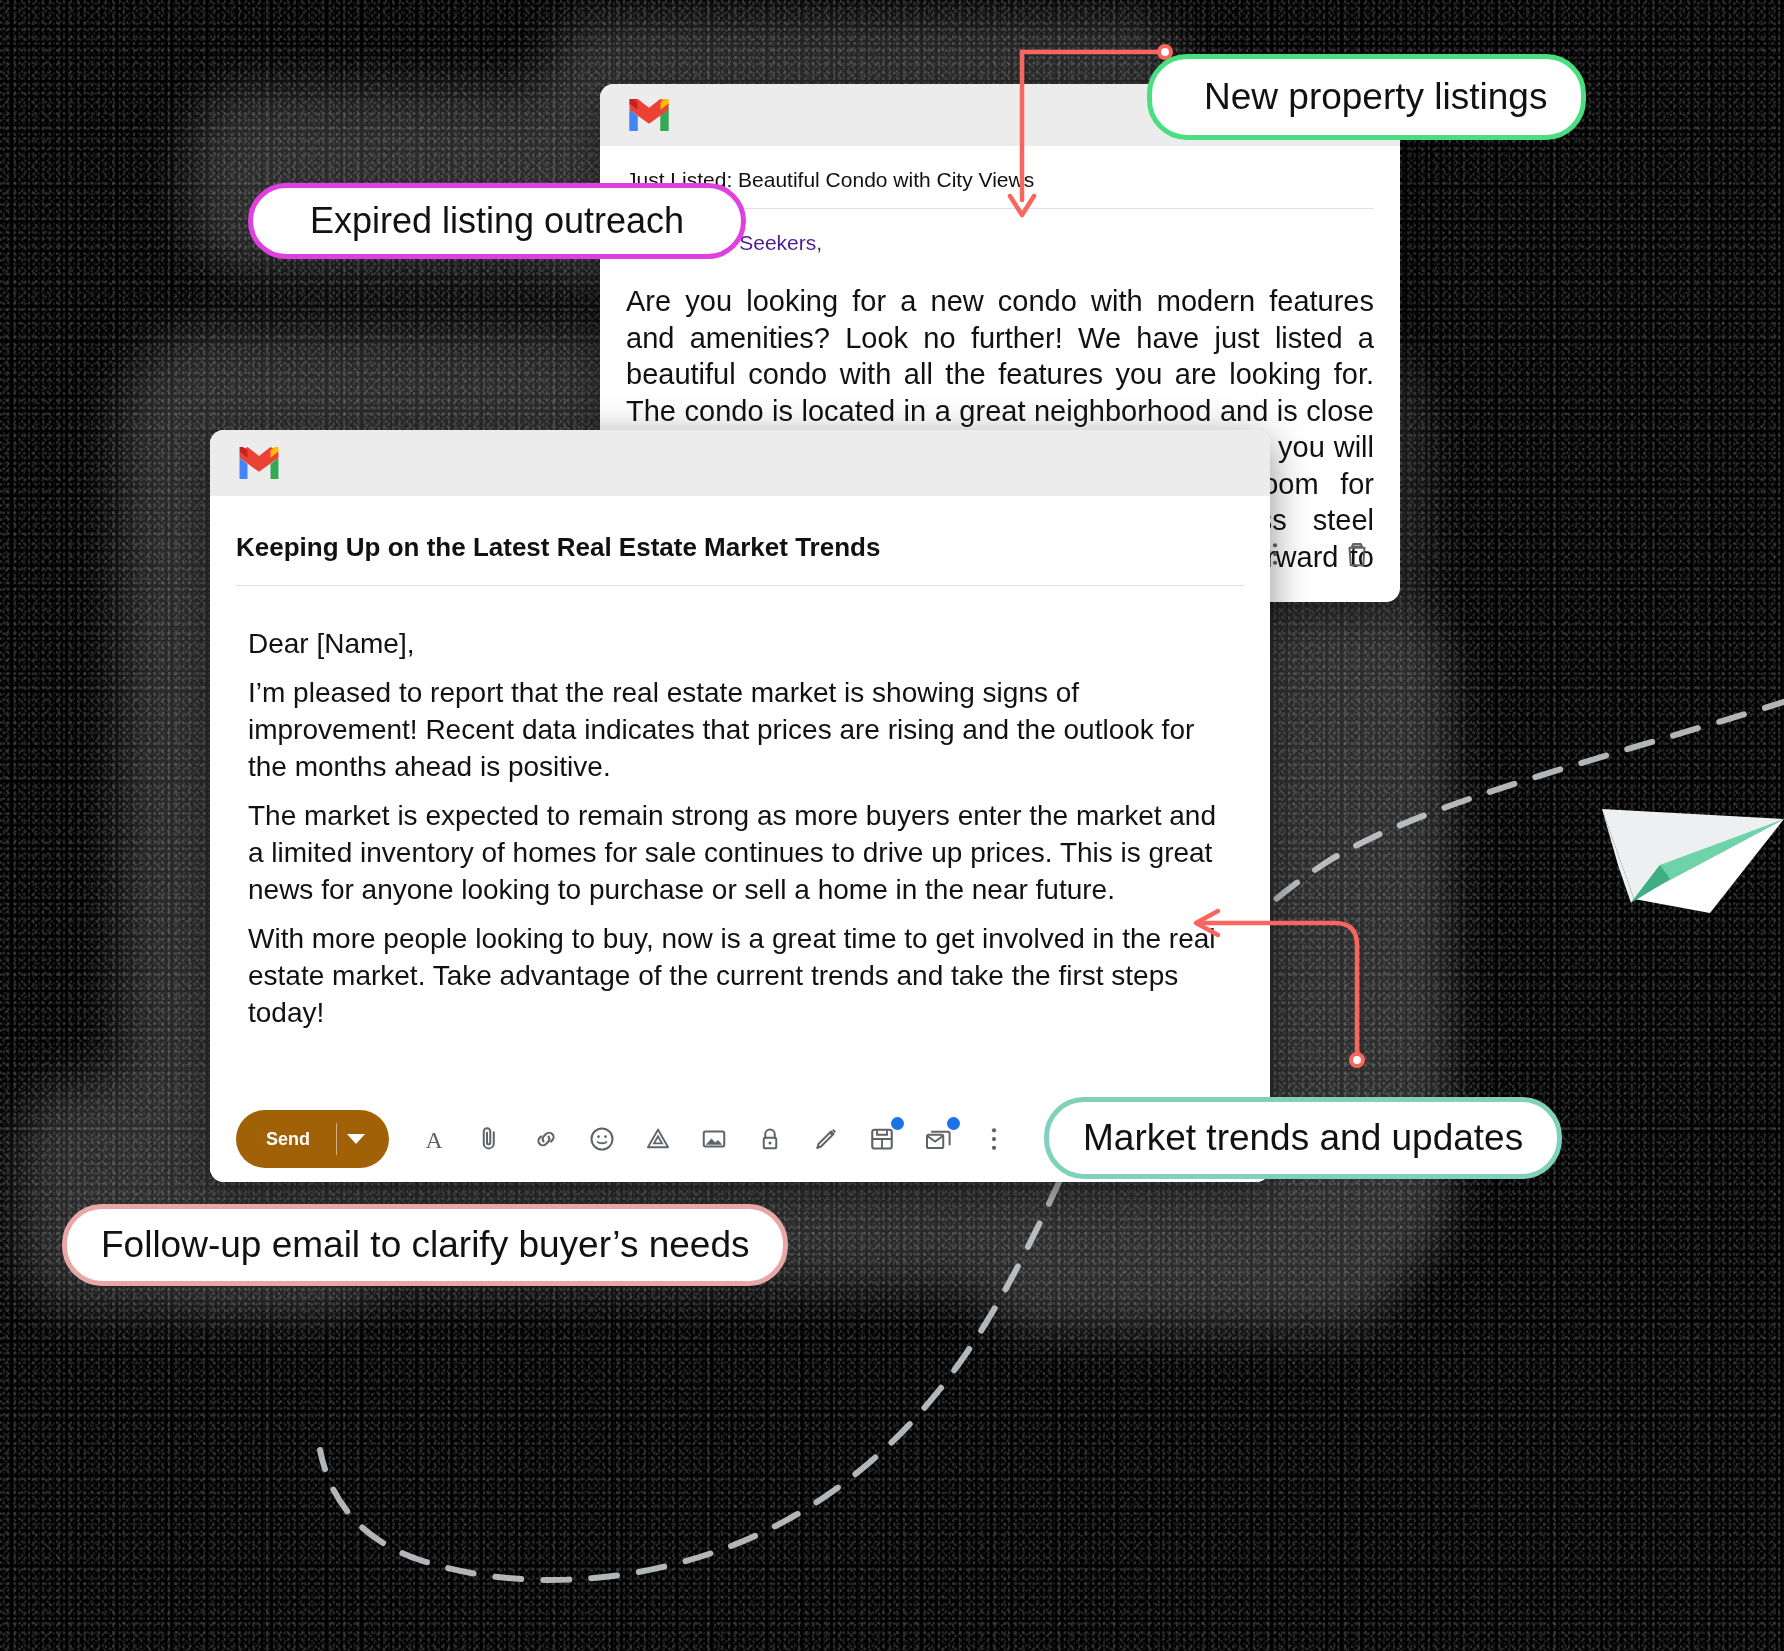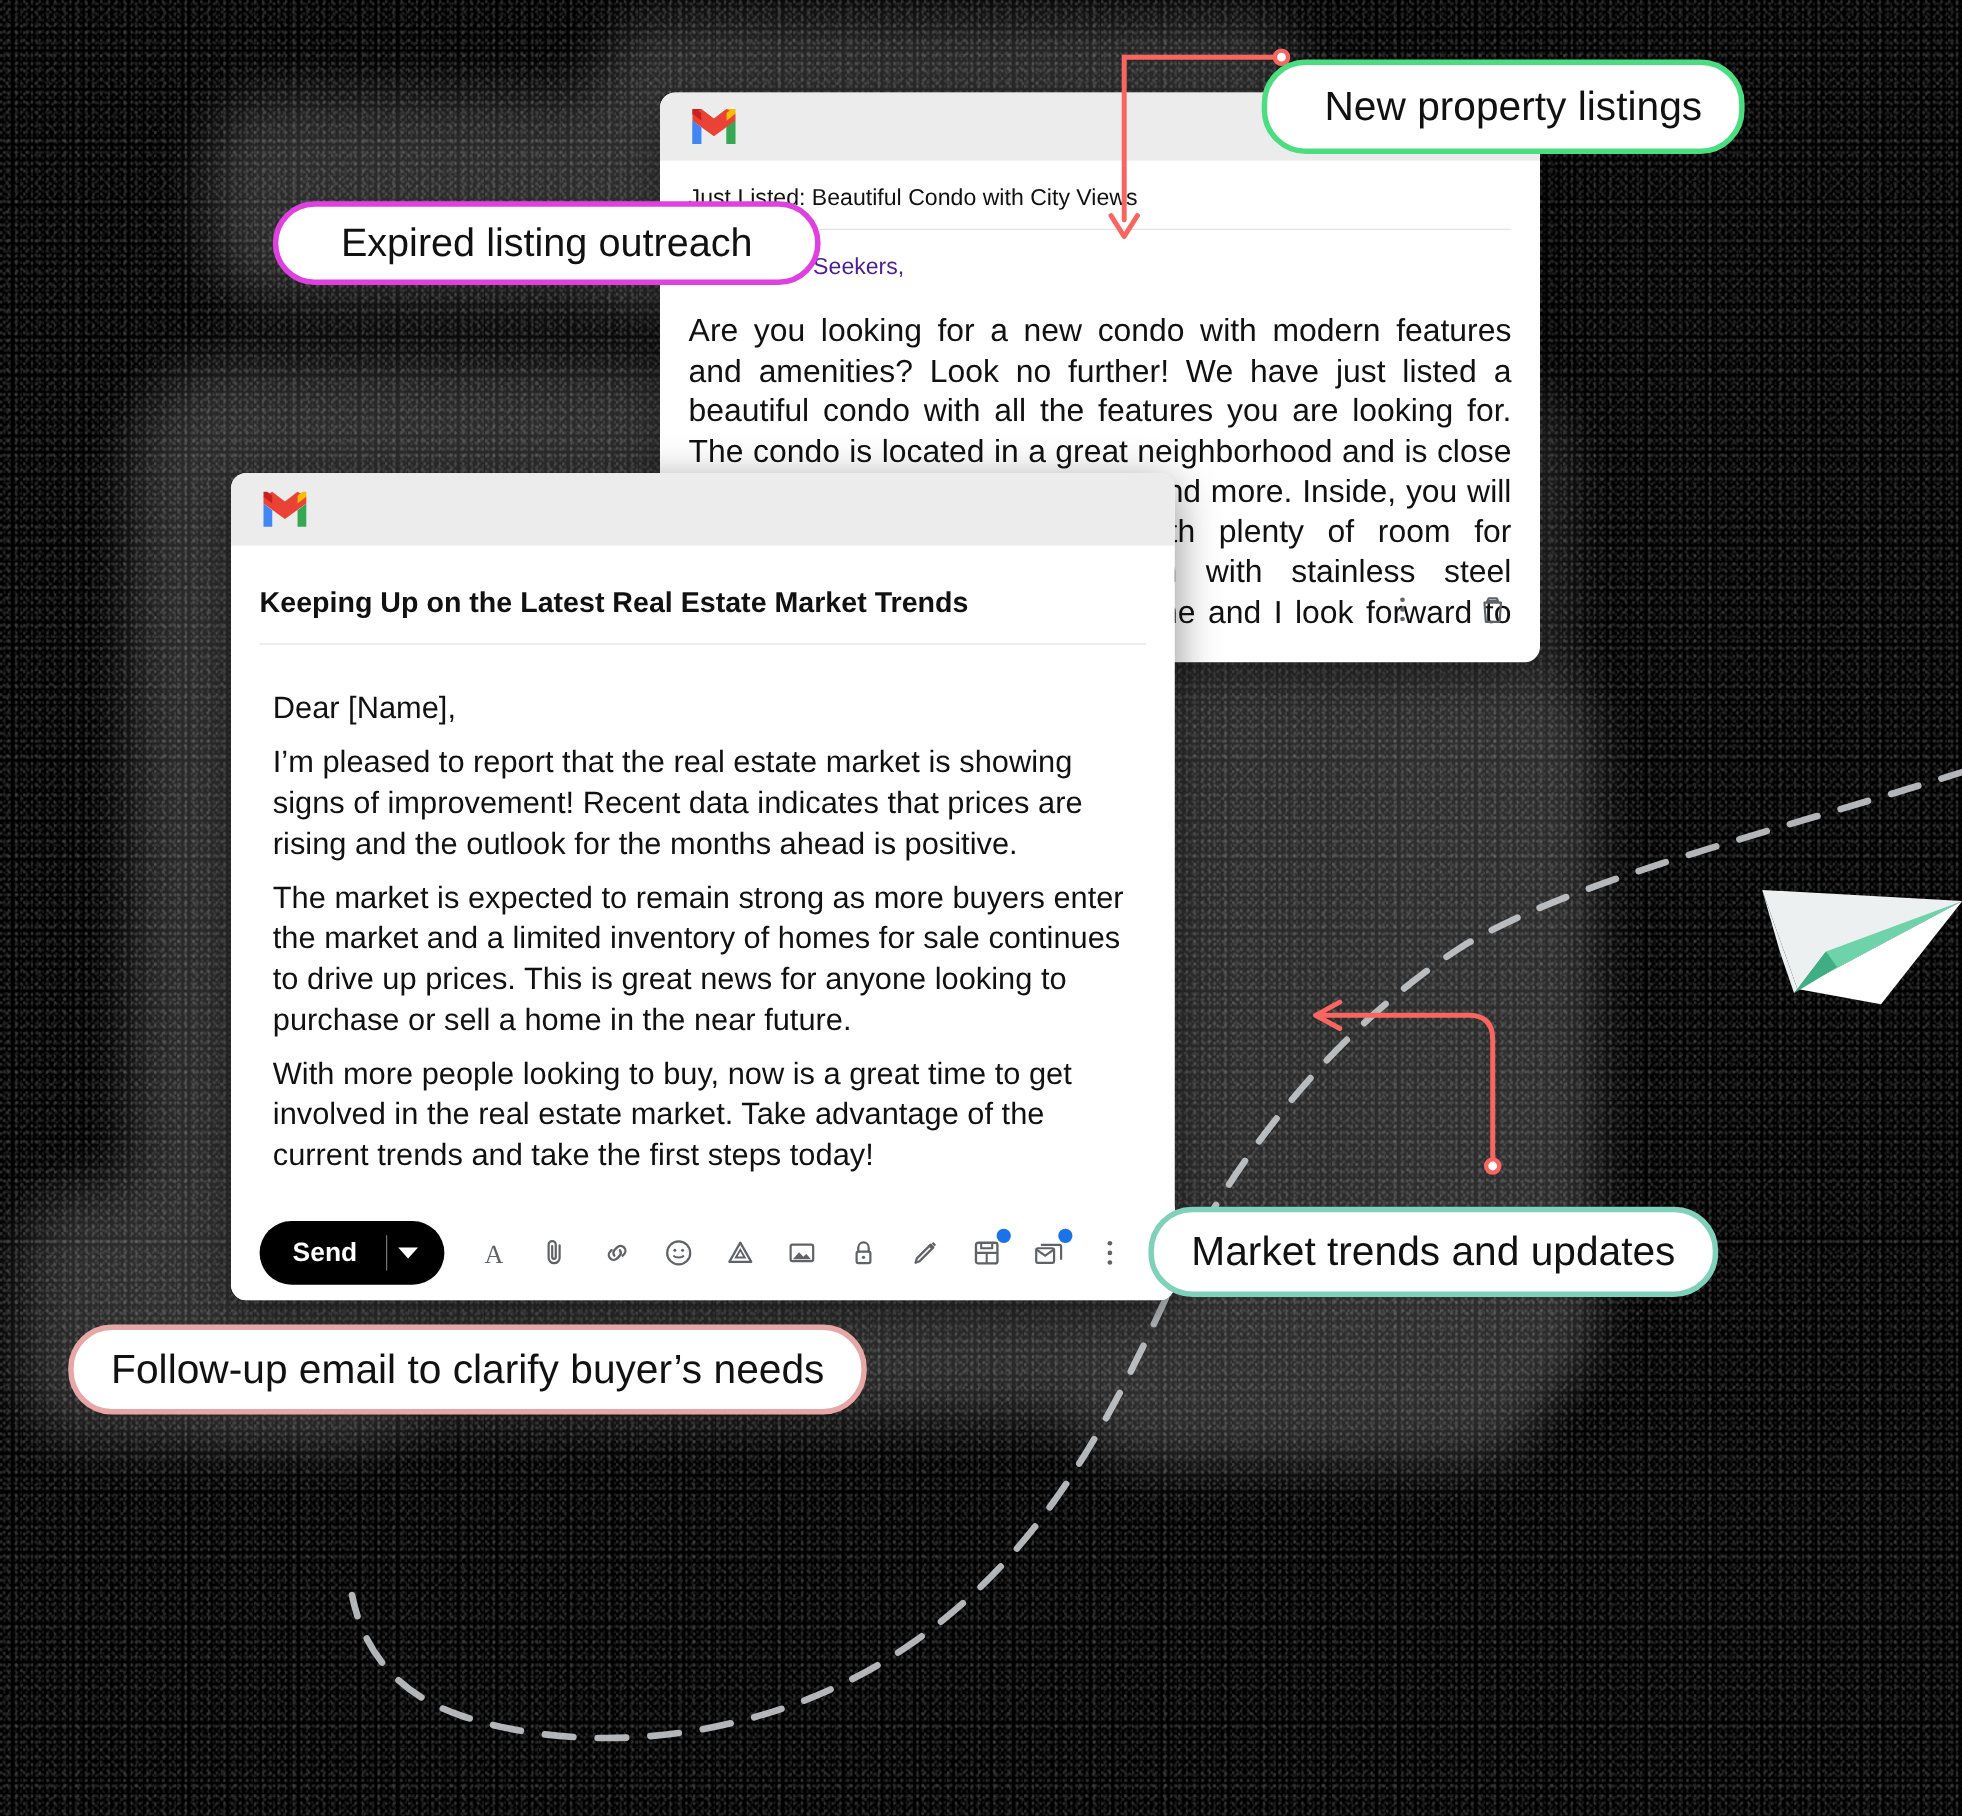--- a/index.html
+++ b/index.html
@@ -42,32 +42,32 @@
            border-bottom:1px solid #e0e0e0;font-weight:400;}
 
   
   #win1{left:600px;top:84px;width:800px;height:518px;}
   #win1 .subject{font-size:21px;padding:22px 0 16px 0;}
   #win1 .para{font-size:29px;line-height:1.26;color:#111;text-align:justify;}
   #win1 .salutation{font-size:21px;color:#4c1d95;padding-top:22px;}
   #win1 .spacer{height:28px;}
 
   
-  #win2{left:210px;top:430px;width:858px;height:752px;}
+  #win2{left:210px;top:430px;width:1060px;height:752px;}
   #win2 .bar{height:66px;}
   #win2 .subject{font-size:26px;font-weight:700;padding:36px 0 22px 0;}
   #win2 .btext{font-size:28px;line-height:1.32;color:#111;padding-top:28px;}
   #win2 .btext p{margin:12px;}
   #win2 .gap{height:38px;}
 
   
   .toolbar{position:absolute;left:0;right:0;bottom:0;height:86px;background:#fff;
            display:flex;align-items:center;padding-left:26px;}
-  .send-btn{height:58px;background:#000000;border-radius:30px;display:flex;
-            align-items:center;color:#fff;font-size:24px;font-weight:700;
+  .send-btn{height:58px;background:#a16207;border-radius:30px;display:flex;
+            align-items:center;color:#fff;font-size:18px;font-weight:700;
             padding:0 6px 0 30px;cursor:pointer;}
   .send-btn .divider{width:1px;height:32px;background:rgba(255,255,255,.5);
             margin:0 10px 0 26px;}
   .send-btn .caret{width:0;height:0;border-left:9px solid transparent;
             border-right:9px solid transparent;border-top:10px solid #fff;
             margin-right:18px;}
   .tools{display:flex;align-items:center;gap:26px;margin-left:30px;}
   .tico{width:30px;height:30px;position:relative;cursor:pointer;}
   .badge{position:absolute;right:-7px;top:-7px;width:13px;height:13px;
          border-radius:50%;background:#1a73e8;}

